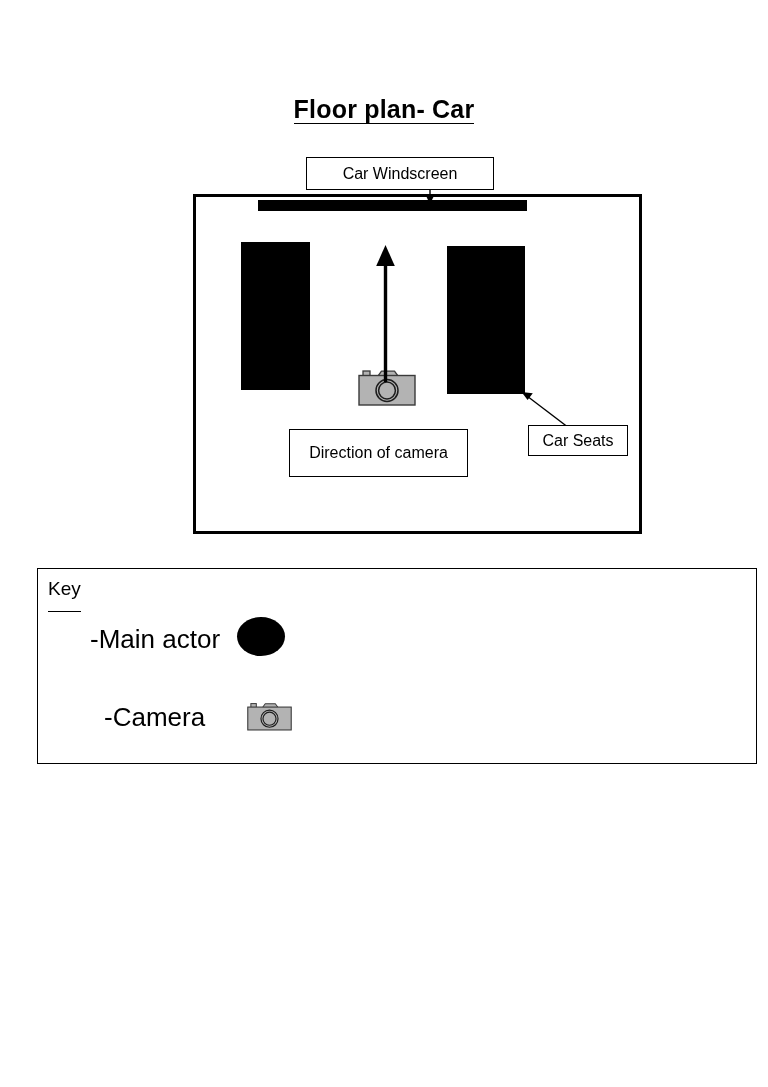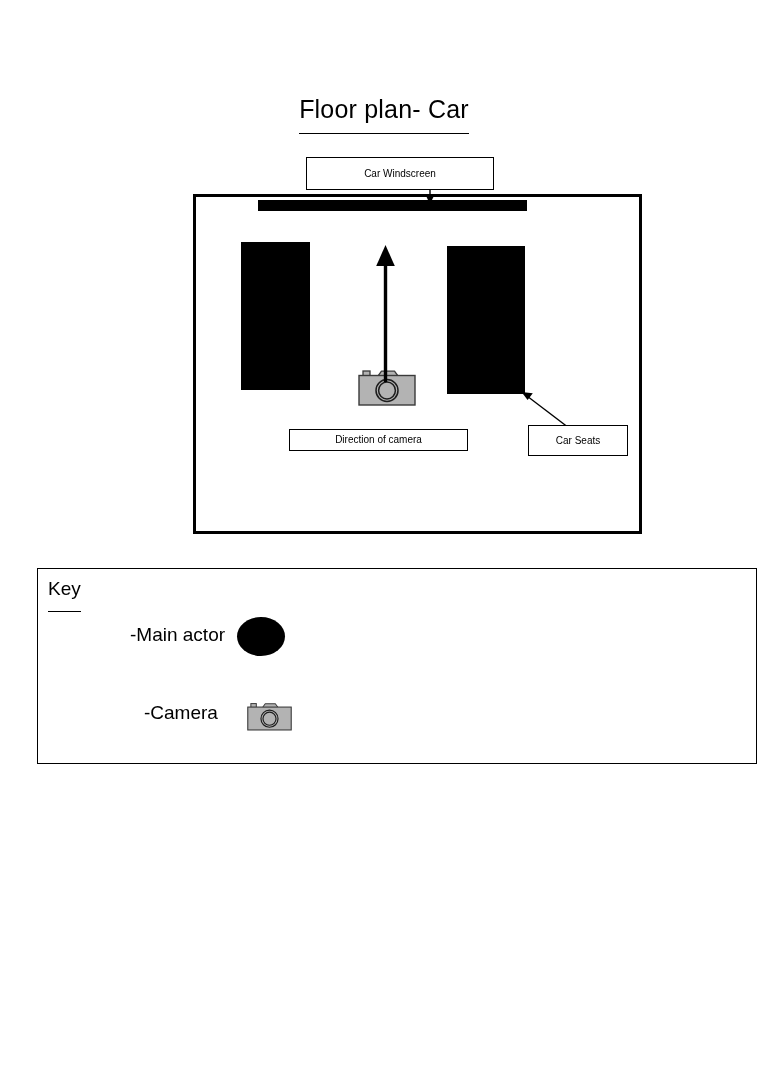--- a/index.html
+++ b/index.html
@@ -23,21 +23,22 @@
     top: 96px;
     width: 768px;
     text-align: center;
     font-size: 25px;
     font-weight: 400;
     letter-spacing: 0.2px;
     line-height: 1.1;
   }
   #page-title .underlined {
     border-bottom: 1.6px solid #000;
-    padding-bottom: 10px;
+    padding-bottom: 0;
+    font-weight: bold;
   }
 
   
   #floorplan {
     position: absolute;
     left: 193px;
     top: 194px;
     width: 449px;
     height: 340px;
     border: 3px solid #000;
@@ -65,26 +66,26 @@
 
   
   .callout {
     position: absolute;
     border: 1.4px solid #000;
     background: #ffffff;
     box-sizing: border-box;
     display: flex;
     align-items: center;
     justify-content: center;
-    font-size: 10px;
+    font-size: 16px;
     line-height: 1;
     white-space: nowrap;
   }
   #label-windscreen { left: 306px; top: 157px; width: 188px; height: 33px; }
-  #label-direction  { left: 289px; top: 429px; width: 179px; height: 22px; }
+  #label-direction  { left: 289px; top: 429px; width: 179px; height: 48px; }
   #label-carseats   { left: 528px; top: 425px; width: 100px; height: 31px; }
 
   
   #arrow-layer {
     position: absolute;
     left: 0;
     top: 0;
     width: 768px;
     height: 1087px;
     pointer-events: none;
@@ -111,23 +112,22 @@
     left: 48px;
     top: 578px;
     font-size: 19px;
   }
   #key-title .underlined {
     border-bottom: 1.3px solid #000;
     padding-bottom: 12px;
   }
   .key-row-label {
     position: absolute;
-    font-size: 19px;
+    font-size: 26px;
     white-space: nowrap;
-    margin-left: 40px;
   }
   #key-label-actor  { left: 90px; top: 624px; }
   #key-label-camera { left: 104px; top: 702px; }
 
   #key-actor-dot {
     position: absolute;
     left: 237px;
     top: 617px;
     width: 48px;
     height: 39px;

